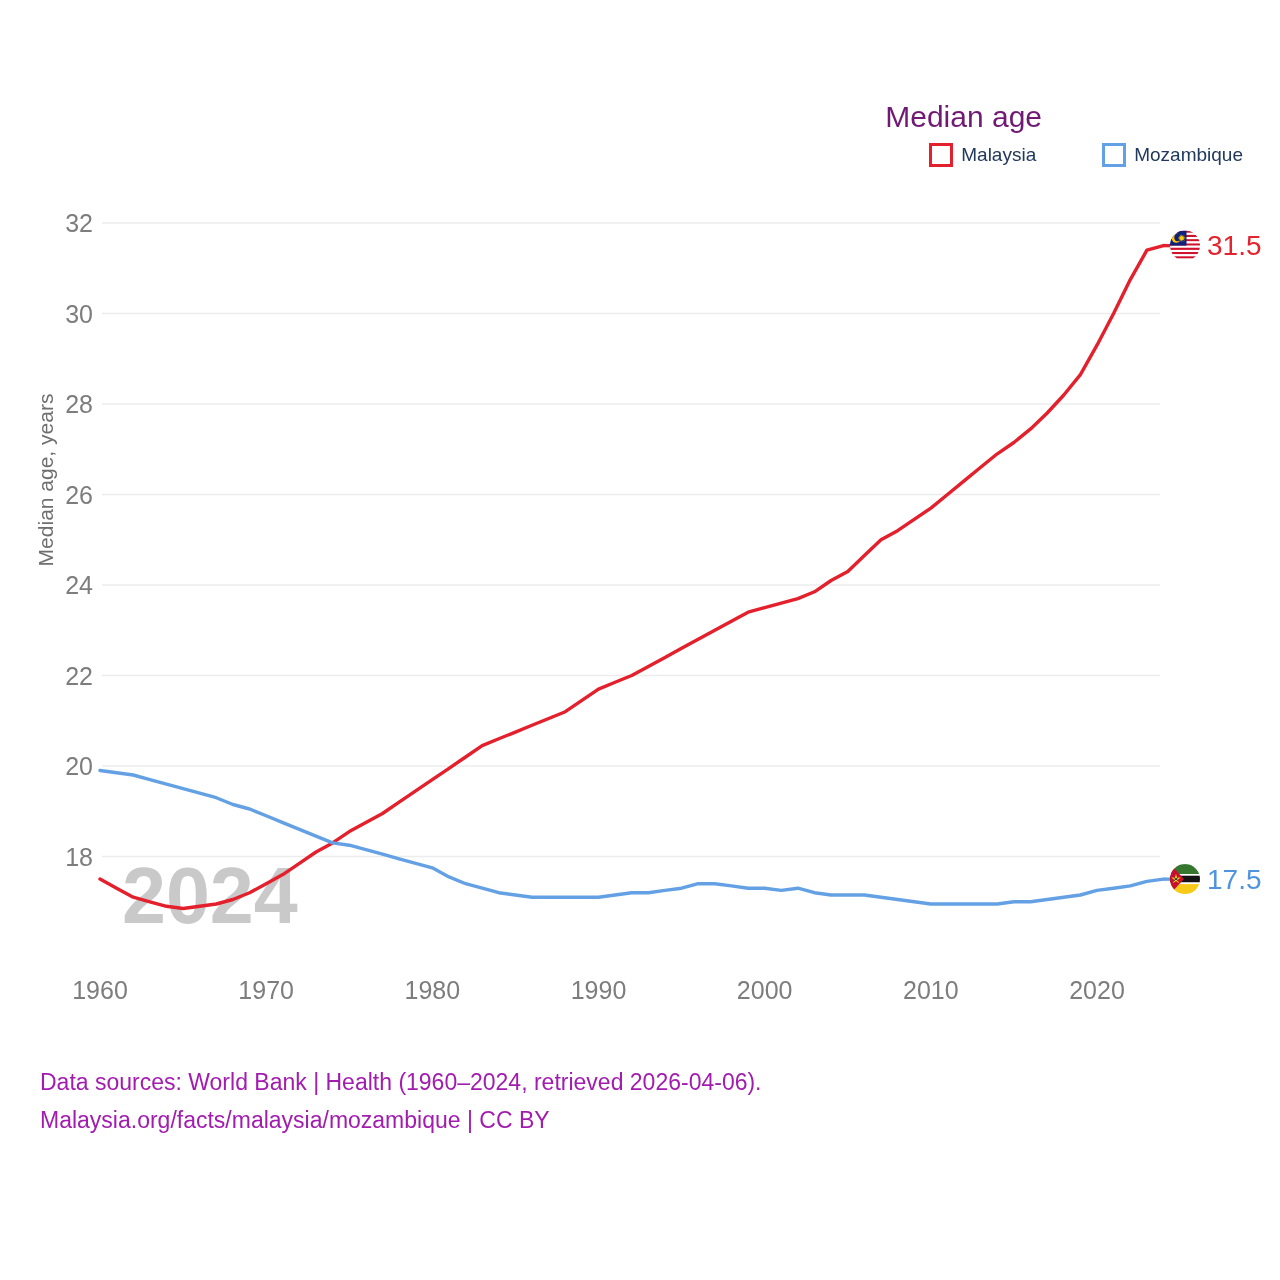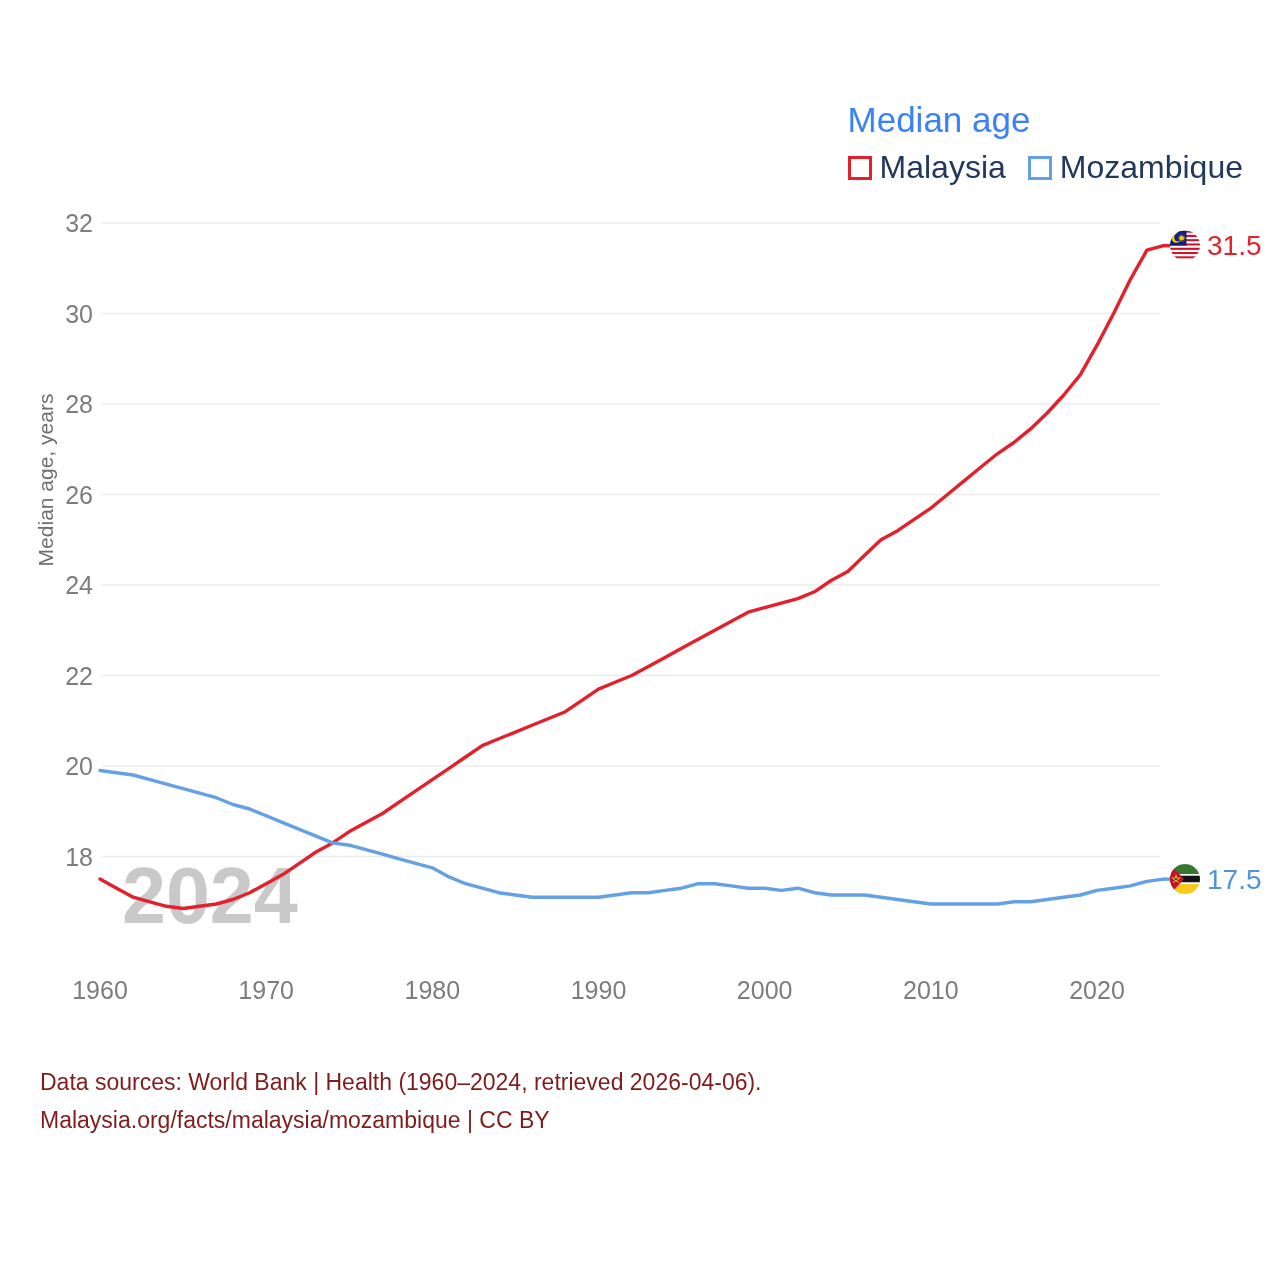--- a/index.html
+++ b/index.html
@@ -1,27 +1,27 @@
 <!DOCTYPE html>
 <html><head>
 <meta charset="utf-8">
 <style>
   html,body{margin:0;padding:0;background:#ffffff;}
   .page{position:relative;width:1280px;height:1280px;background:#ffffff;overflow:hidden;
         font-family:"Liberation Sans",sans-serif;}
   .chart-svg{position:absolute;left:0;top:0;}
   .legend{position:absolute;top:100px;right:37px;display:flex;flex-direction:column;gap:9px;
           color:#21395c;}
-  .legend-title{font-size:35px;color:#3b82f6;}
+  .legend-title{font-size:30px;color:#701a75;}
   .legend-row{display:flex;gap:22px;align-items:center;}
-  .legend-item{display:flex;gap:8px;align-items:center;cursor:pointer;font-size:32px;color:#21395c;}
+  .legend-item{display:flex;gap:8px;align-items:center;cursor:pointer;font-size:19px;color:#21395c;margin-left:44px;}
   .legend-swatch{width:24px;height:24px;background:#fff;border:3px solid #000;box-sizing:border-box;}
   .ylabel{position:absolute;left:46px;top:480px;transform:translate(-50%,-50%) rotate(-90deg);
           font-size:21px;color:#6f6f6f;white-space:nowrap;}
-  .footer{position:absolute;left:40px;top:1063px;font-size:23px;color:#7f1d1d;line-height:38px;}
+  .footer{position:absolute;left:40px;top:1063px;font-size:23px;color:#a21caf;line-height:38px;}
 </style>
 </head>
 <body>
 
 <div class="page">
 
   <svg id="chart-svg" class="chart-svg" width="1280" height="1040" viewBox="0 0 1280 1040">
       <line x1="102" x2="1160" y1="856.5" y2="856.5" stroke="#ececec" stroke-width="1.4"></line>
       <text x="93" y="865.5" text-anchor="end" font-size="25" fill="#7d7d7d" font-family="Liberation Sans, sans-serif">18</text>
       <line x1="102" x2="1160" y1="766" y2="766" stroke="#ececec" stroke-width="1.4"></line>

